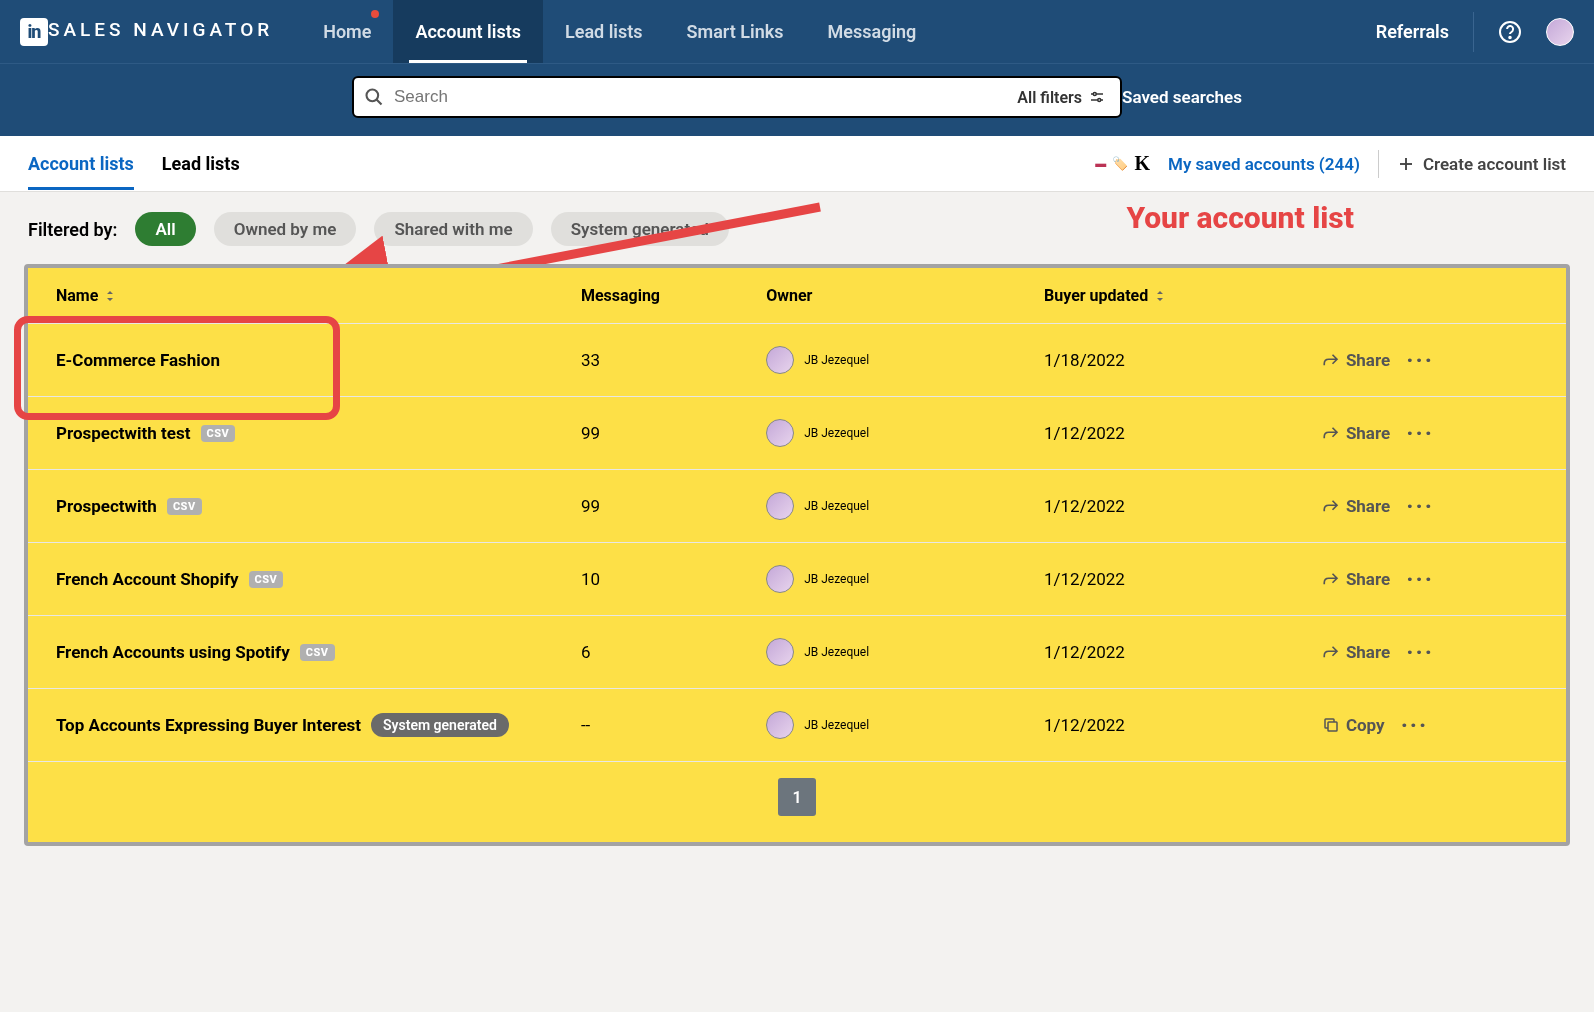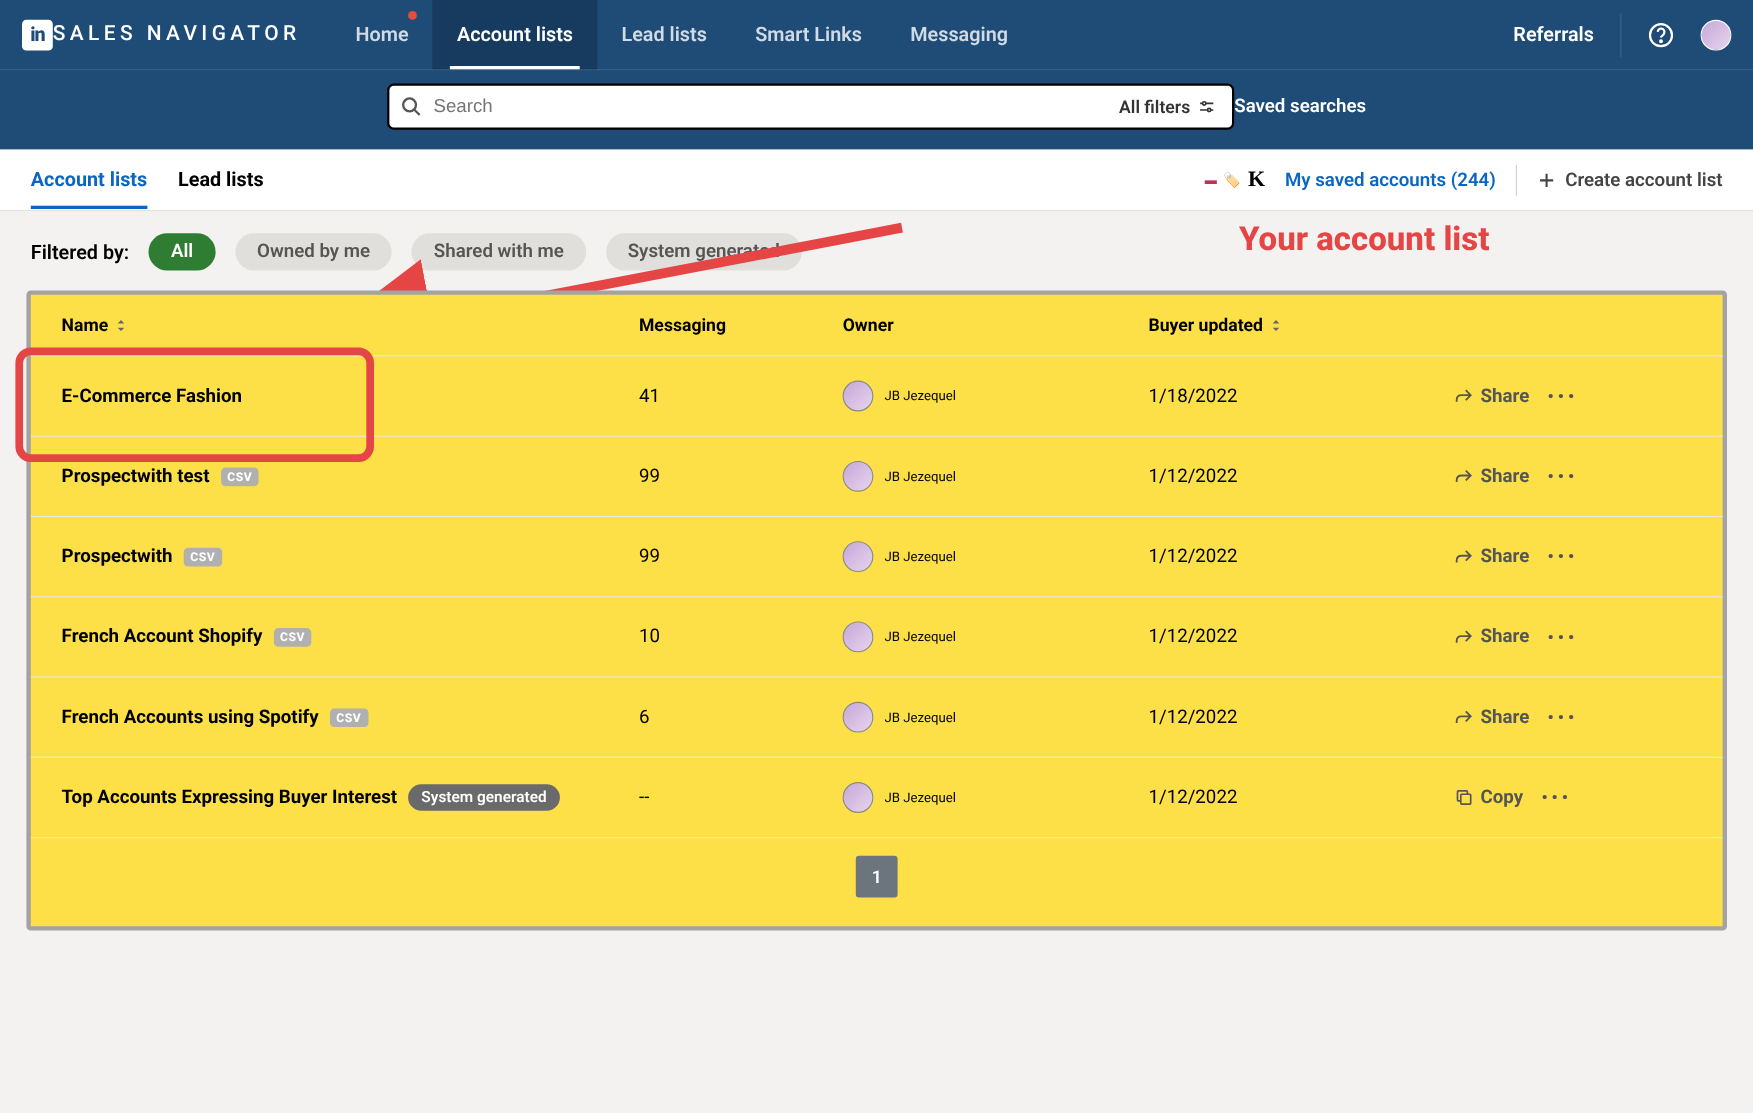--- a/index.html
+++ b/index.html
@@ -409,21 +409,21 @@
         </svg>
     </div>
     <div class="th"></div>
   </div>
 
   <div id="rows">
       <div class="row">
         <div class="name-cell">
           <span class="name-text">E-Commerce Fashion</span>
         </div>
-        <div class="accounts-cell">41</div>
+        <div class="accounts-cell">33</div>
         <div class="owner-cell">
           <div class="owner-avatar"></div>
           <span>JB Jezequel</span>
         </div>
         <div class="date-cell">1/18/2022</div>
         <div class="actions-cell">
           <div class="share-btn">
             <svg width="18" height="18" viewBox="0 0 24 24" fill="none" stroke="currentColor" stroke-width="2.2">
               <path d="M14 5 L20 11 L14 17 M20 11 H9 C5 11 3 13 3 17 V19"></path>
             </svg>

